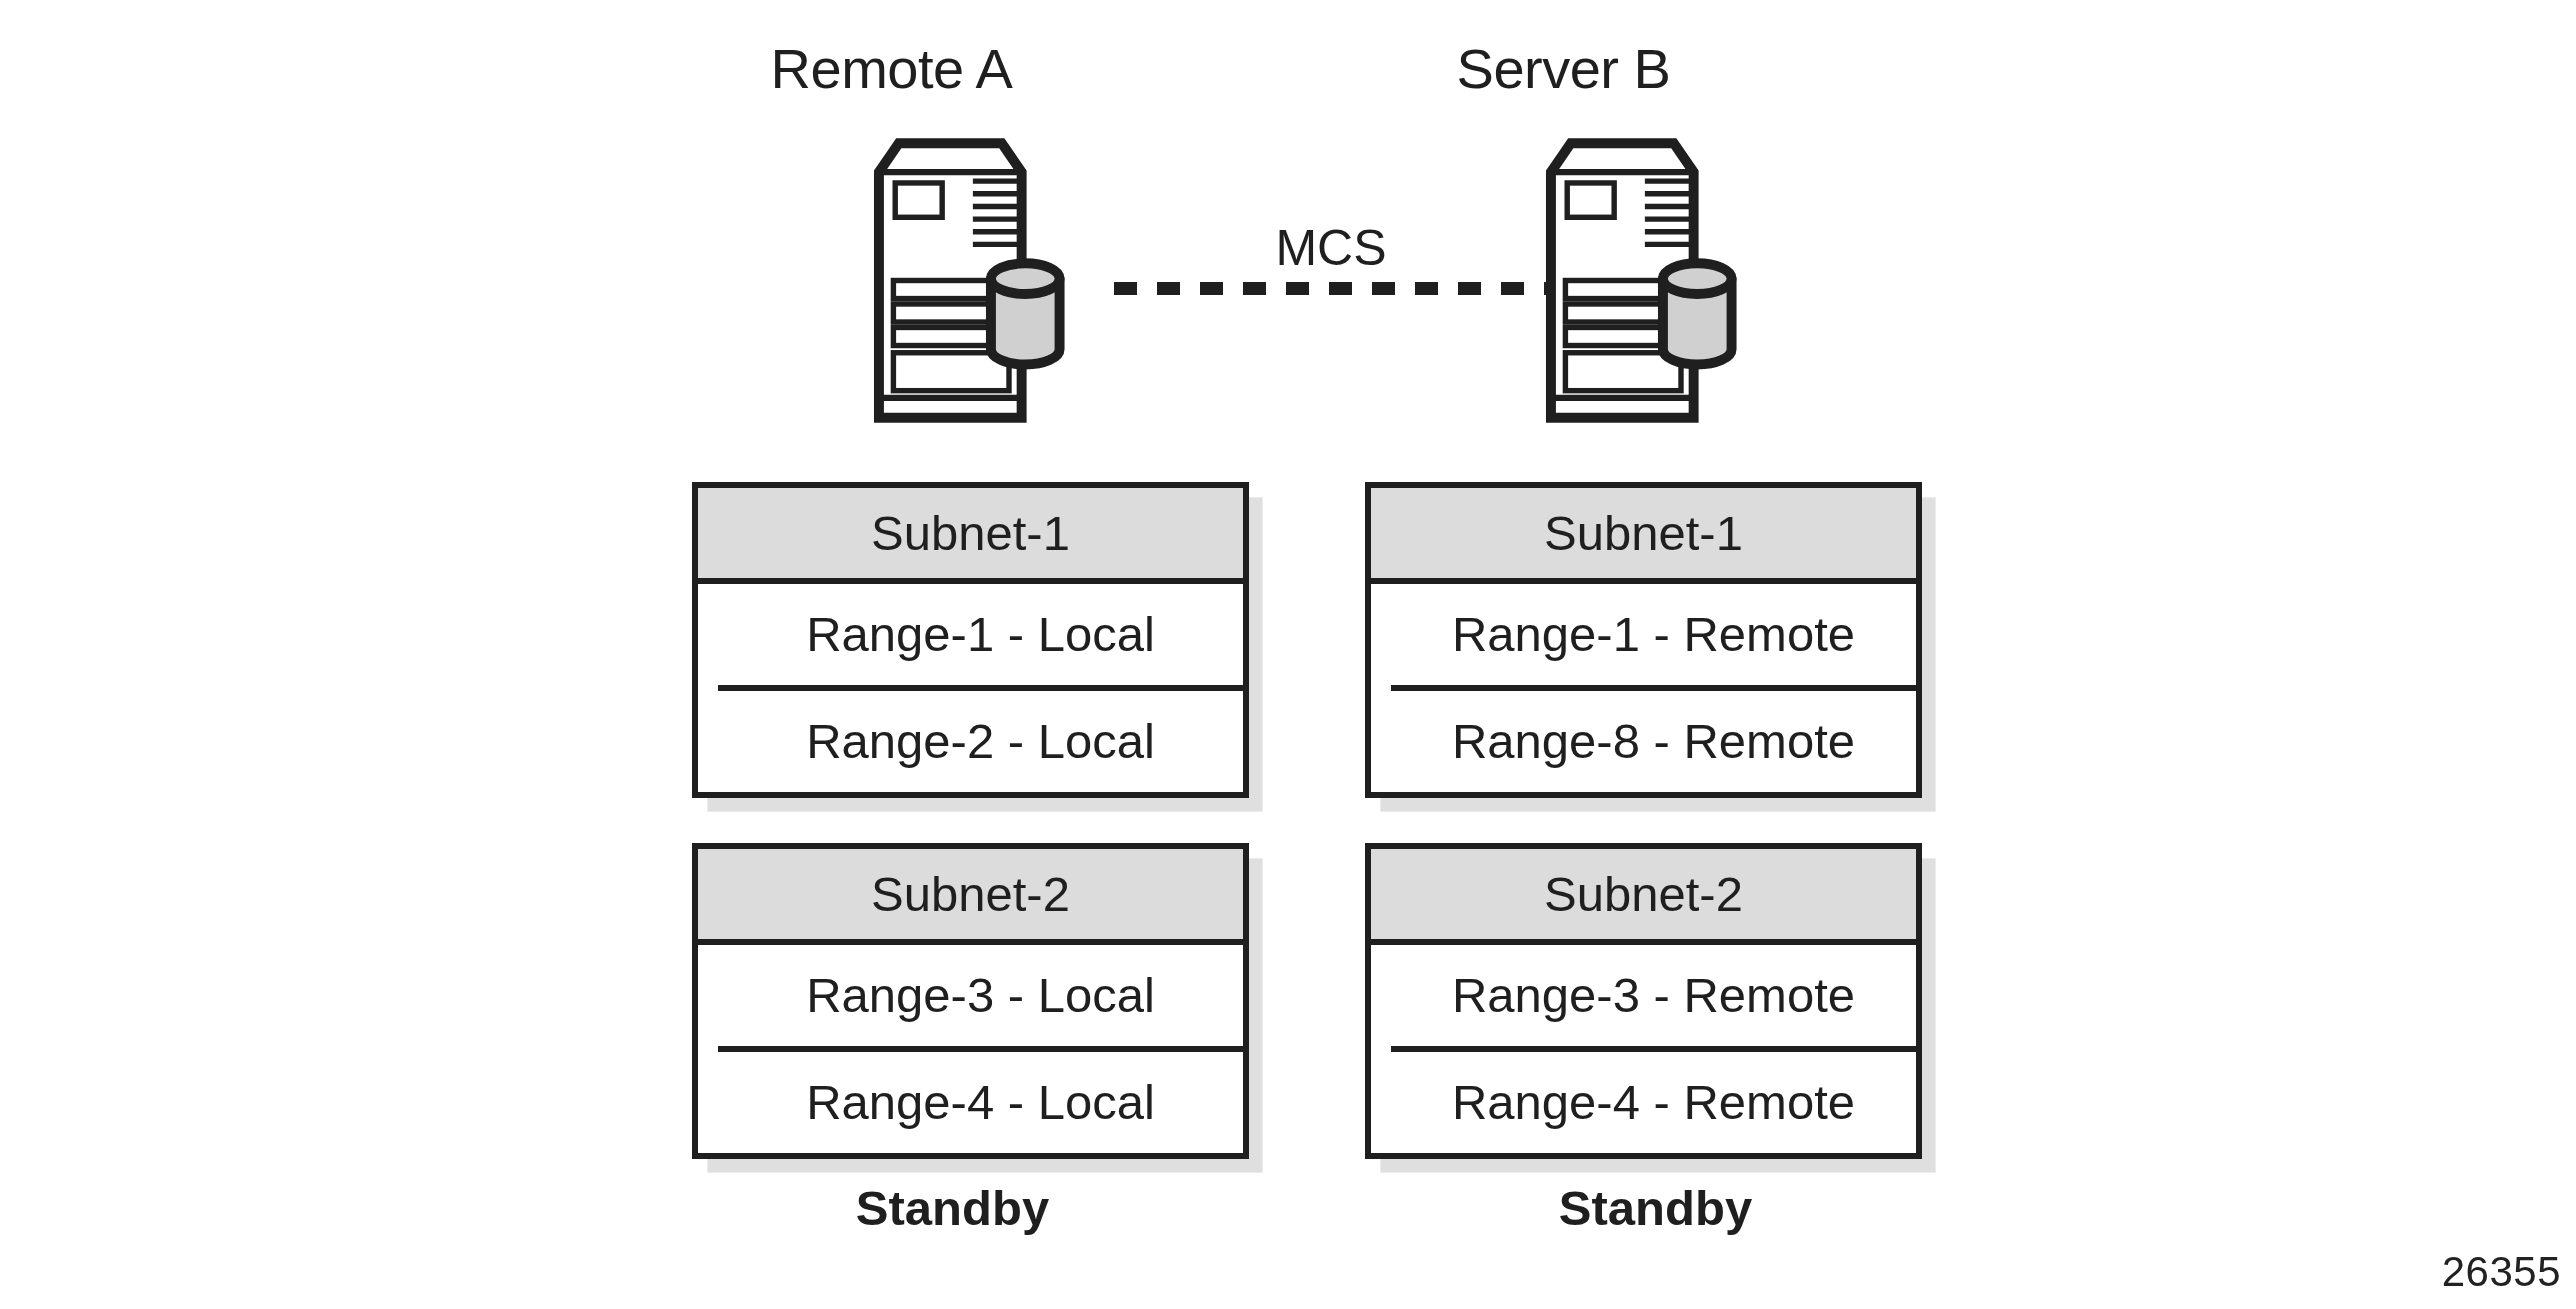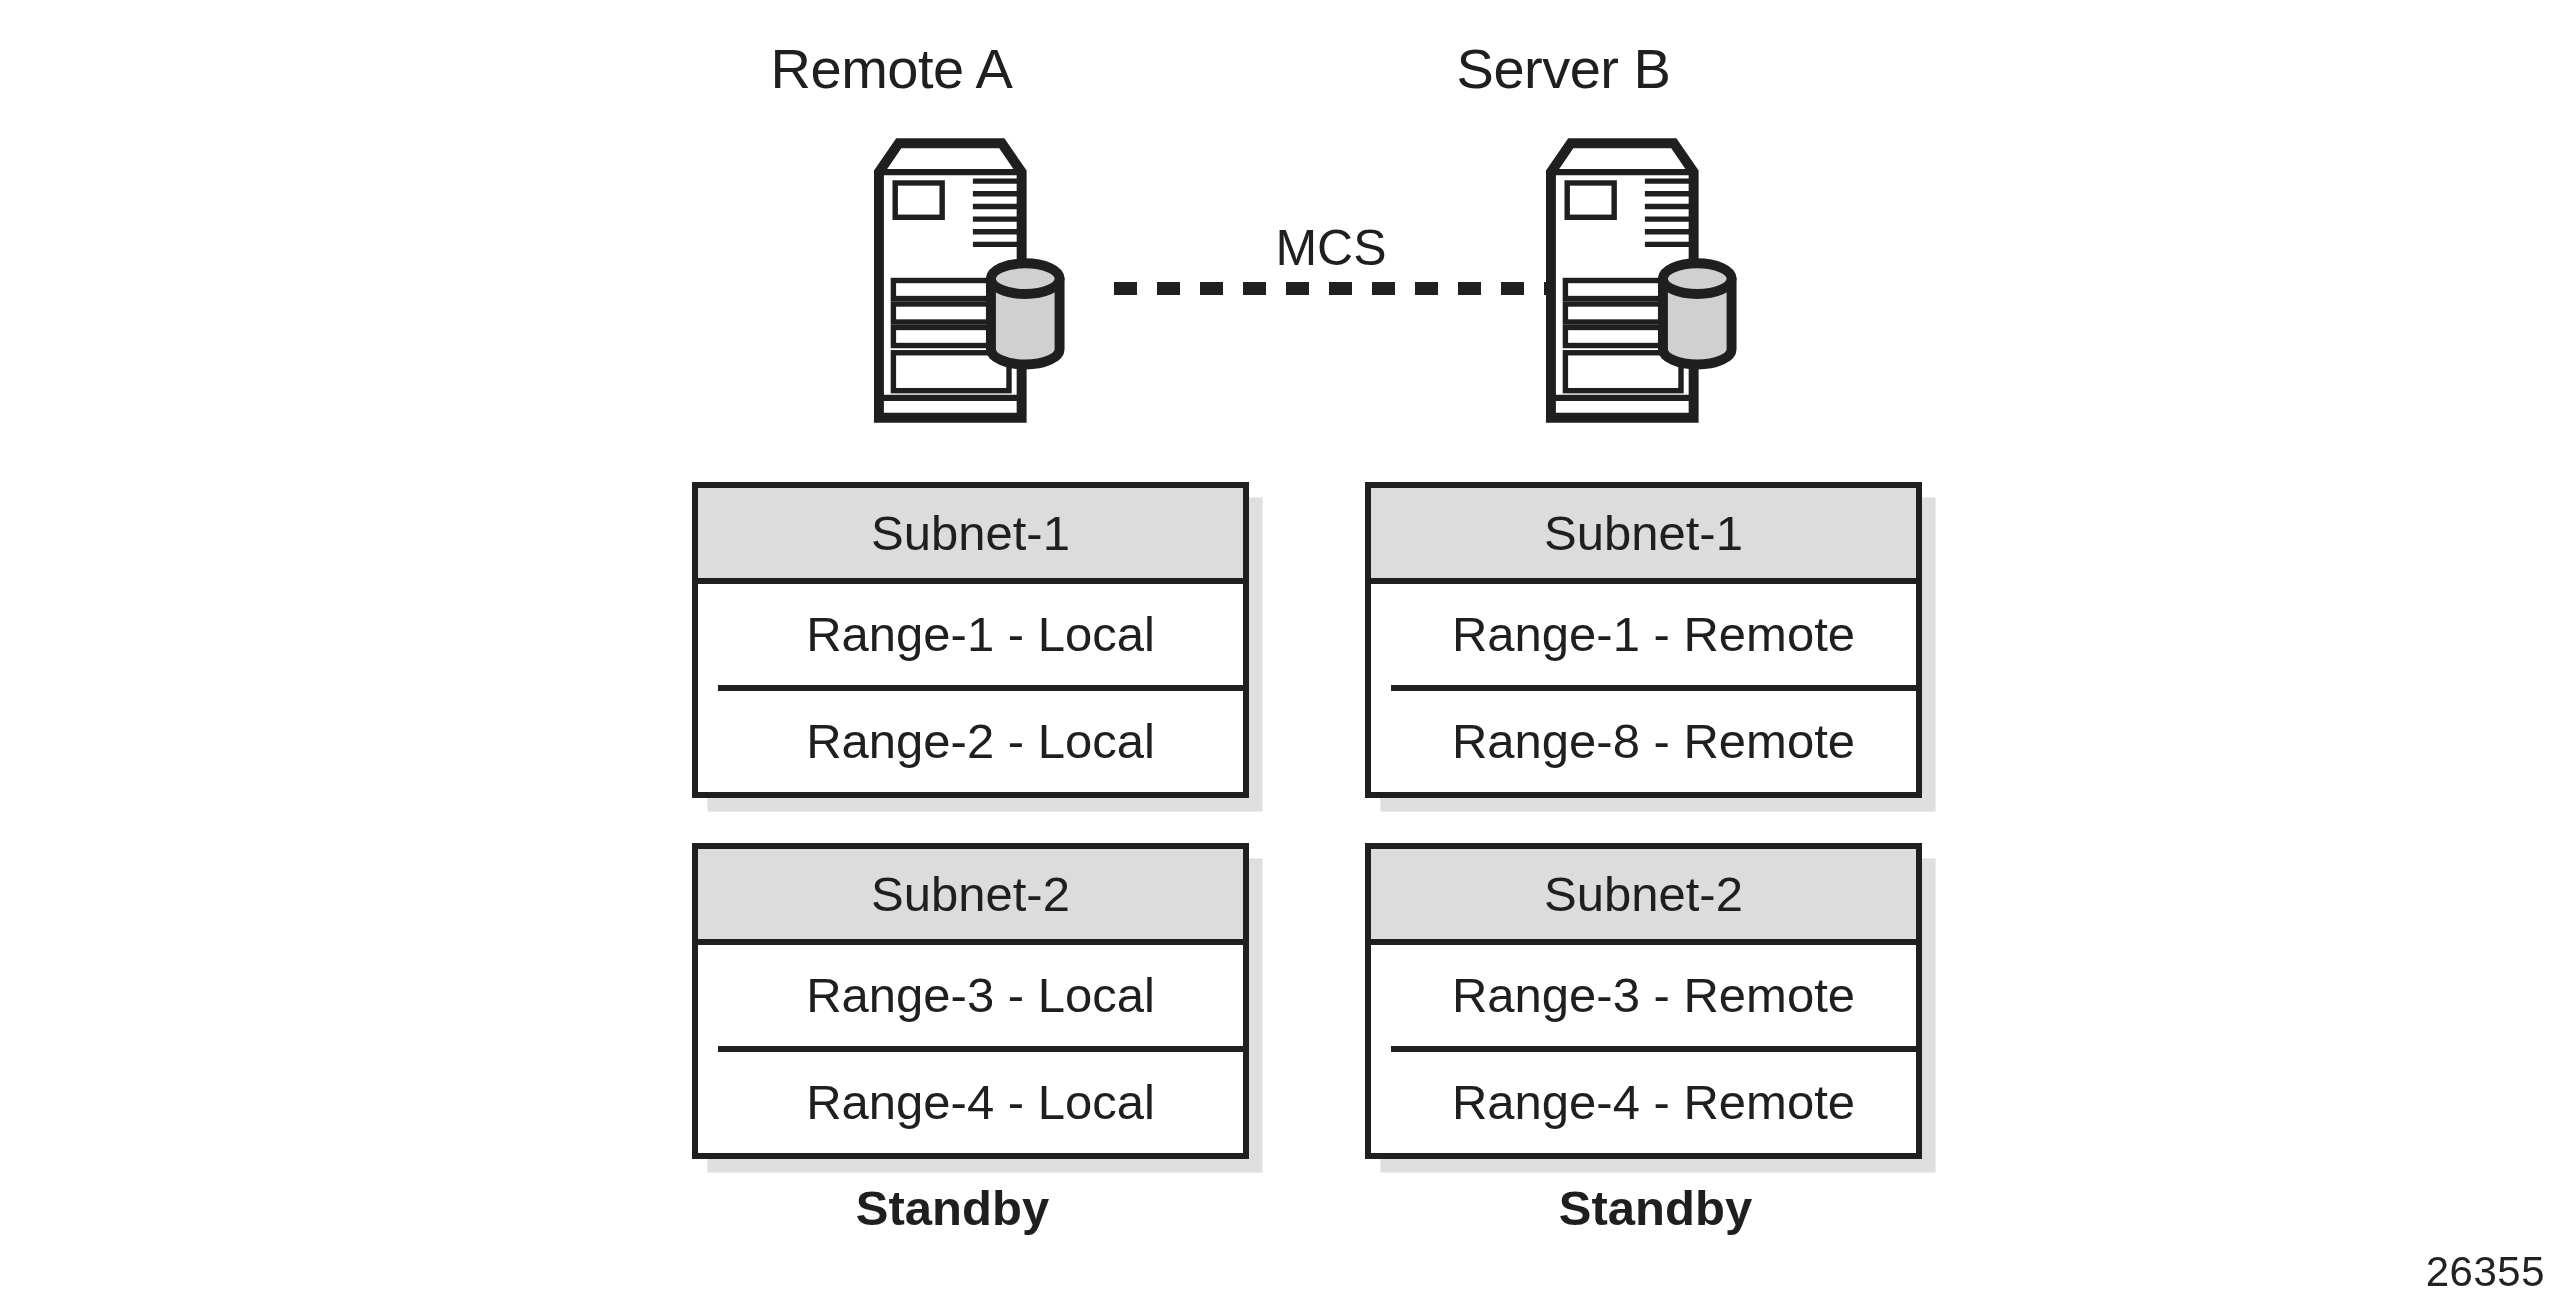--- a/index.html
+++ b/index.html
@@ -123,21 +123,21 @@
     color: #1f1f1f;
     text-align: center;
     white-space: nowrap;
   }
   #role-active  { left: 692px; top: 1180px; width: 521px; }
   #role-standby { left: 1395px; top: 1180px; width: 521px; }
 
   
   #figure-id {
     position: absolute;
-    right: 31px;
+    right: 15px;
     bottom: 14.5px;
     font-size: 42px;
     color: #222222;
     letter-spacing: 0.5px;
   }
 </style>
 </head>
 <body>
 
 <div id="canvas">

